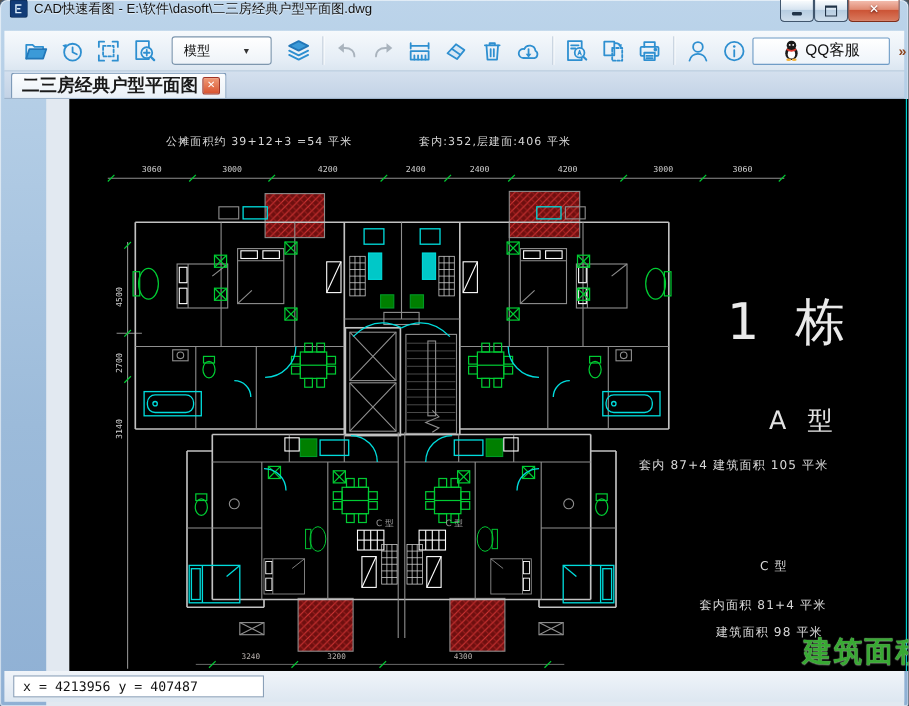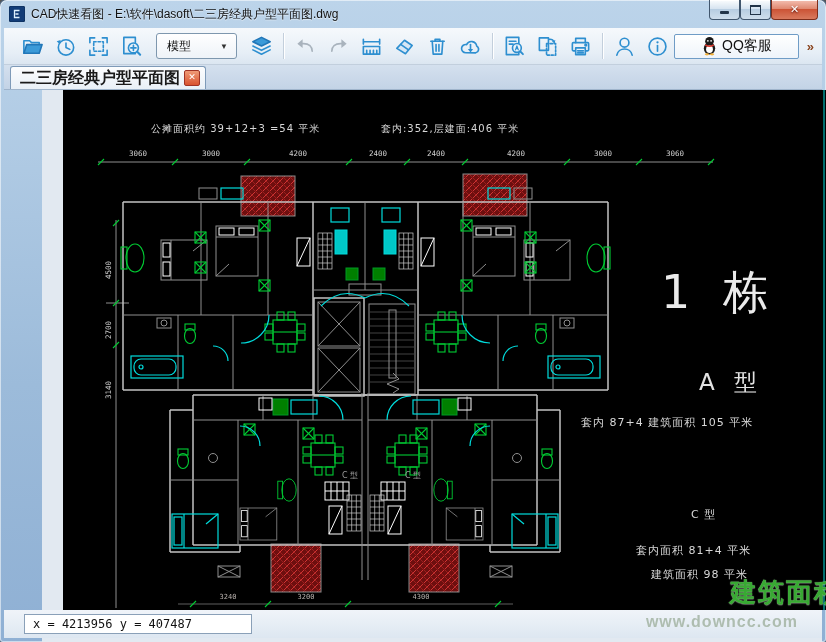--- a/index.html
+++ b/index.html
@@ -1,40 +1,40 @@
 <!DOCTYPE html>
 <html><head>
 <meta charset="utf-8">
 <style>
   html,body{margin:0;padding:0;background:#555;font-family:"Liberation Sans","DejaVu Sans",sans-serif;}
   .window{position:relative;width:826px;height:642px;border-radius:7px 7px 3px 3px;
     background:linear-gradient(#bcd4ea,#9cbbda 60%,#8fb0d4);
     box-shadow:inset 0 0 0 1px rgba(255,255,255,.55),0 0 0 1px #4f6a87;overflow:hidden;}
   
-  .titlebar{position:absolute;left:0;top:0;width:100%;height:28px;display:flex;align-items:center;}
+  .titlebar{position:absolute;left:0;top:0;width:100%;height:28px;display:flex;}
   .appicon{width:16px;height:16px;margin:0 6px 0 9px;flex:0 0 auto;}
   .title{font-size:12px;color:#111;text-shadow:0 1px 1px rgba(255,255,255,.7);white-space:nowrap;}
   .winbtns{position:absolute;right:8px;top:0;display:flex;}
   .wbtn{height:19px;border:1px solid #41566d;border-top:none;border-radius:0 0 4px 4px;
     display:flex;align-items:center;justify-content:center;cursor:pointer;
     background:linear-gradient(#fbfdfe,#d7e4f0 45%,#b7cde1 50%,#cfdeec);box-shadow:inset 0 1px 0 rgba(255,255,255,.9);}
   .wbtn.minb,.wbtn.maxb{width:29px;}
   .wbtn.closeb{width:45px;background:linear-gradient(#f4c0b2,#e08a72 45%,#cc5436 50%,#d97a5e);border-color:#7e2d1a;}
   .gmin{width:9px;height:3px;background:#223448;margin-top:6px;border-radius:1px;}
   .gmax{width:9px;height:7px;border:1px solid #223448;border-top:2px solid #223448;background:transparent;}
   .gclose{color:#fff;font-size:11px;font-weight:bold;text-shadow:0 1px 2px rgba(60,0,0,.8);line-height:1;}
   
   .toolbar{position:absolute;left:4px;right:4px;top:28px;height:37px;display:flex;align-items:center;
     background:linear-gradient(#f6f9fc,#e6eef6 70%,#dbe6f1);border-bottom:1px solid #c2cfdd;padding-left:12px;box-sizing:border-box;}
   .tbtn{width:33px;height:30px;border:0;background:none;display:flex;align-items:center;justify-content:center;padding:0;cursor:pointer;flex:0 0 auto;}
   .tbtn svg{width:23px;height:23px;stroke:#2e8fd0;fill:none;stroke-width:1.7;stroke-linecap:round;stroke-linejoin:round;}
   .tbtn.disabled svg{stroke:#a9b3bd;}
   .sep{width:1px;height:26px;background:#c3cfdc;box-shadow:1px 0 0 #fff;margin:0 5px;flex:0 0 auto;}
   .combo{height:24px;min-width:64px;margin:0 8px;border:1px solid #7e97ae;border-radius:3px;
-    background:linear-gradient(#fff,#eef3f8);display:flex;align-items:center;padding:0 5px 0 10px;cursor:pointer;flex:0 0 auto;gap:19px;}
+    background:linear-gradient(#fff,#eef3f8);display:flex;align-items:center;padding:0 15px 0 10px;cursor:pointer;flex:0 0 auto;gap:19px;}
   .combo .cval{font-size:12px;color:#111;margin-right:10px;}
   .combo .carr{font-size:8px;color:#333;}
   .qqbtn{margin-left:auto;height:25px;border:1px solid #6f9cc6;border-radius:2px;background:linear-gradient(#fff,#eef4fa);
     display:flex;align-items:center;padding:0 26px;cursor:pointer;flex:0 0 auto;justify-content:center;}
   .qqbtn svg{width:17px;height:20px;margin-right:4px;}
   .qqbtn span{font-size:14px;color:#111;}
   .overflow{font-size:13px;font-weight:bold;color:#8a4520;margin:0 10px 0 8px;cursor:pointer;flex:0 0 auto;}
   
   .tabbar{position:absolute;left:4px;right:4px;top:65px;height:25px;background:linear-gradient(#d4e0ee,#c3d3e6);
     border-bottom:1px solid #9fb4cb;display:flex;align-items:flex-end;padding-left:6px;box-sizing:border-box;}
@@ -44,21 +44,21 @@
   .tabclose{width:14px;height:14px;margin-left:4px;border:1px solid #a03325;border-radius:2px;
     background:linear-gradient(#ef9a77,#d9532f);color:#fff;font-size:9px;font-weight:bold;line-height:13px;text-align:center;cursor:pointer;}
   
   .canvas-wrap{position:absolute;left:4px;right:4px;top:90px;height:616px;background:#e2e9f1;margin-left:38px;}
   .canvas{position:absolute;left:21px;top:0;width:795px;height:520px;background:#000;overflow:hidden;cursor:crosshair;}
   .canvas svg.cad{position:absolute;left:0;top:0;}
   .wm1{position:absolute;right:16px;bottom:0px;font-size:26px;font-weight:bold;color:#38a933;
     text-shadow:0 0 1px #9fd49a,0 1px 1px rgba(255,255,255,.3);letter-spacing:2px;}
   
   .statusbar{position:absolute;left:4px;right:4px;top:610px;height:28px;background:linear-gradient(#f0f4f9,#dde7f1);
-    display:flex;align-items:center;padding-left:20px;box-sizing:border-box;}
+    display:flex;align-items:center;padding-left:8px;box-sizing:border-box;}
   .coords{height:18px;min-width:210px;background:#fff;border:1px solid #8aa0b8;display:flex;align-items:center;
     padding:0 8px;font-family:"DejaVu Sans Mono","Liberation Mono",monospace;font-size:12px;color:#111;}
   .wm2{position:absolute;right:24px;top:3px;font-size:16px;font-weight:bold;color:#aebdb0;letter-spacing:1px;}
   
   .cad .w{stroke:#c2c2c2;stroke-width:1.5;fill:none;}
   .cad .w2{stroke:#8f8f8f;stroke-width:1;fill:none;}
   .cad .w3{stroke:#6f6f6f;stroke-width:.6;fill:none;}
   .cad .cy{stroke:#00dcdc;stroke-width:1.2;fill:none;}
   .cad .gn{stroke:#00cc33;stroke-width:1.1;fill:none;}
   .cad .wh{stroke:#fff;stroke-width:1;fill:none;}
@@ -501,16 +501,15 @@
 
         <line x1="761" y1="0" x2="761" y2="520" stroke="#00dcdc" stroke-width="1"></line>
         <path class="wh" d="M788,190 v18 M785,199 h9"></path>
       </svg>
       <div class="wm1">建筑面积</div>
     </div>
   </div>
 
   <div class="statusbar">
     <div class="coords">x = 4213956 y = 407487</div>
-    <div class="wm2">www.downcc.com</div>
   </div>
 
 </div>
 
 </body></html>

